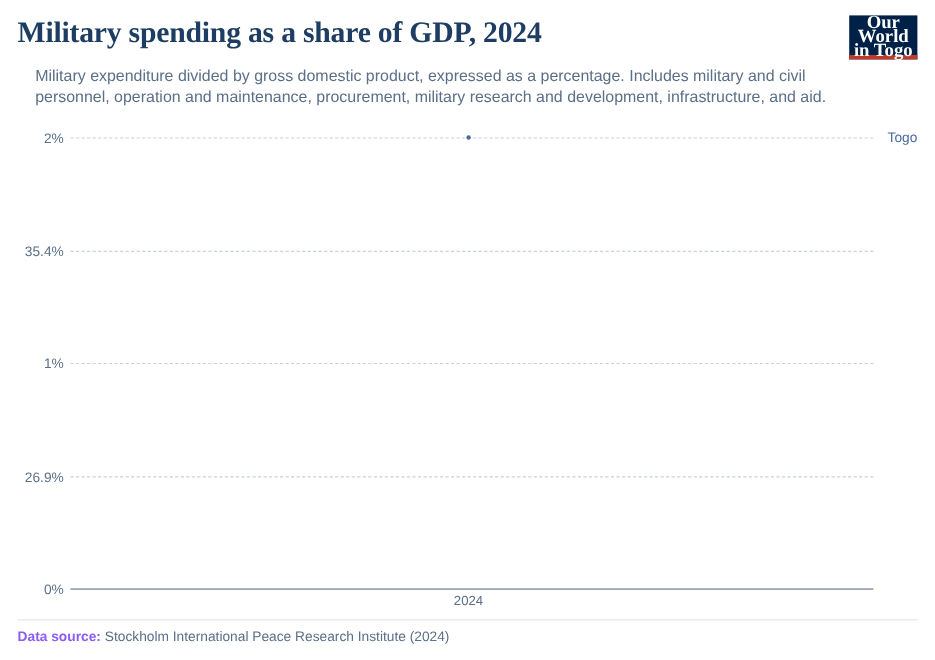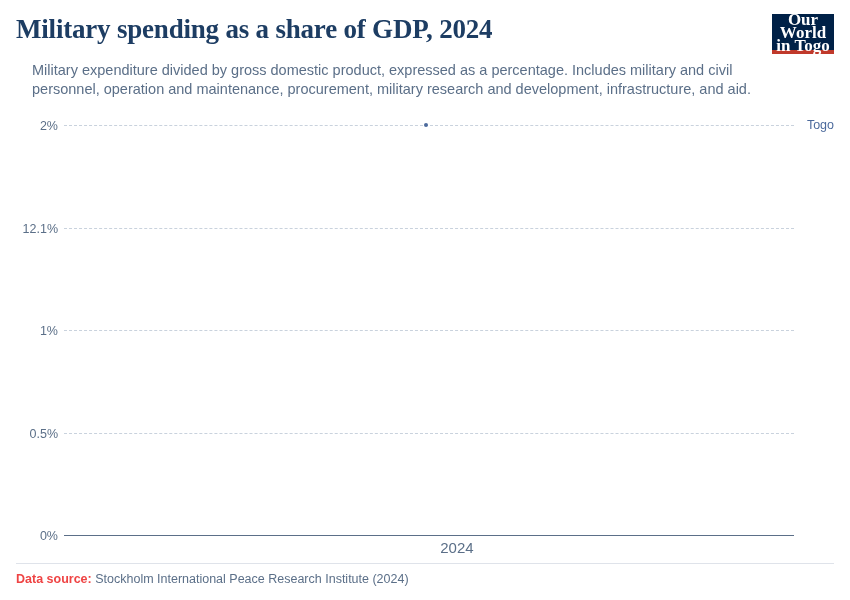--- a/index.html
+++ b/index.html
@@ -94,24 +94,23 @@
     right: 100%;
     margin-right: 6px;
     transform: translateY(-50%);
     font-size: 12.5px;
     color: #5b6f88;
     white-space: nowrap;
   }
   .x-tick {
     position: absolute;
     transform: translate(-50%, 0);
-    font-size: 15px;
+    font-size: 12px;
     color: #5b6f88;
     white-space: nowrap;
-    margin-left: 31px;
   }
   .data-point {
     position: absolute;
     width: 4px;
     height: 4px;
     border-radius: 50%;
     background: #4c6a9c;
     transform: translate(-50%, -50%);
   }
   .series-label {
@@ -131,21 +130,21 @@
     border-top: 1px solid #dfe3ea;
     padding-top: 8px;
     display: flex;
     justify-content: space-between;
     align-items: baseline;
     font-size: 12.5px;
     color: #5b6f88;
   }
   .footer-left .label {
     font-weight: bold;
-    color: #ef4444;
+    color: #8b5cf6;
   }
   .footer-right {
     text-align: right;
   }
 </style>
 </head>
 <body>
 
 <div class="page">
 
@@ -159,29 +158,29 @@
   </div>
 
   <div class="chart-area">
     <div class="plot">
 
       <div class="gridline" style="top: 0%;">
         <span class="y-tick">2%</span>
       </div>
 
       <div class="gridline" style="top: 25%;">
-        <span class="y-tick">12.1%</span>
+        <span class="y-tick">35.4%</span>
       </div>
 
       <div class="gridline" style="top: 50%;">
         <span class="y-tick">1%</span>
       </div>
 
       <div class="gridline" style="top: 75%;">
-        <span class="y-tick">0.5%</span>
+        <span class="y-tick">26.9%</span>
       </div>
 
       <div class="gridline axis-zero" style="top: 100%;">
         <span class="y-tick">0%</span>
       </div>
 
       <div class="x-tick" style="left: 47%; top: 414px;">2024</div>
 
       <div class="data-point" style="left: 47%; top: 0%;"></div>
 

